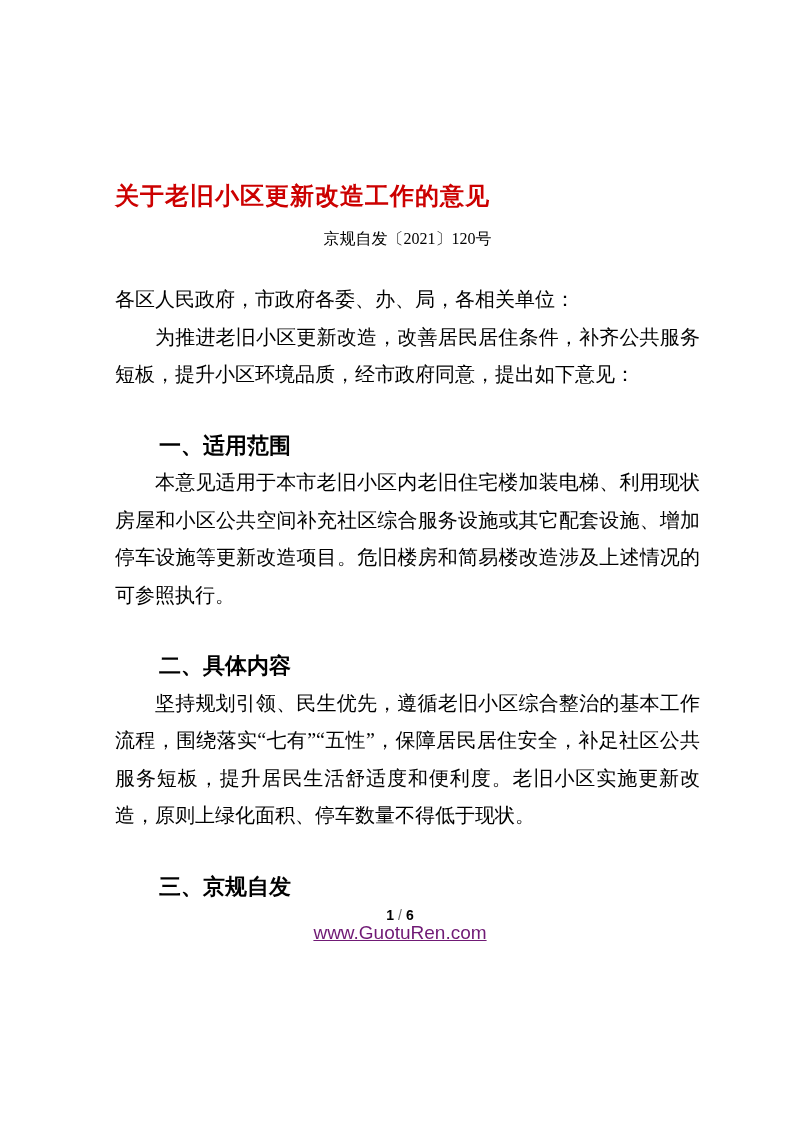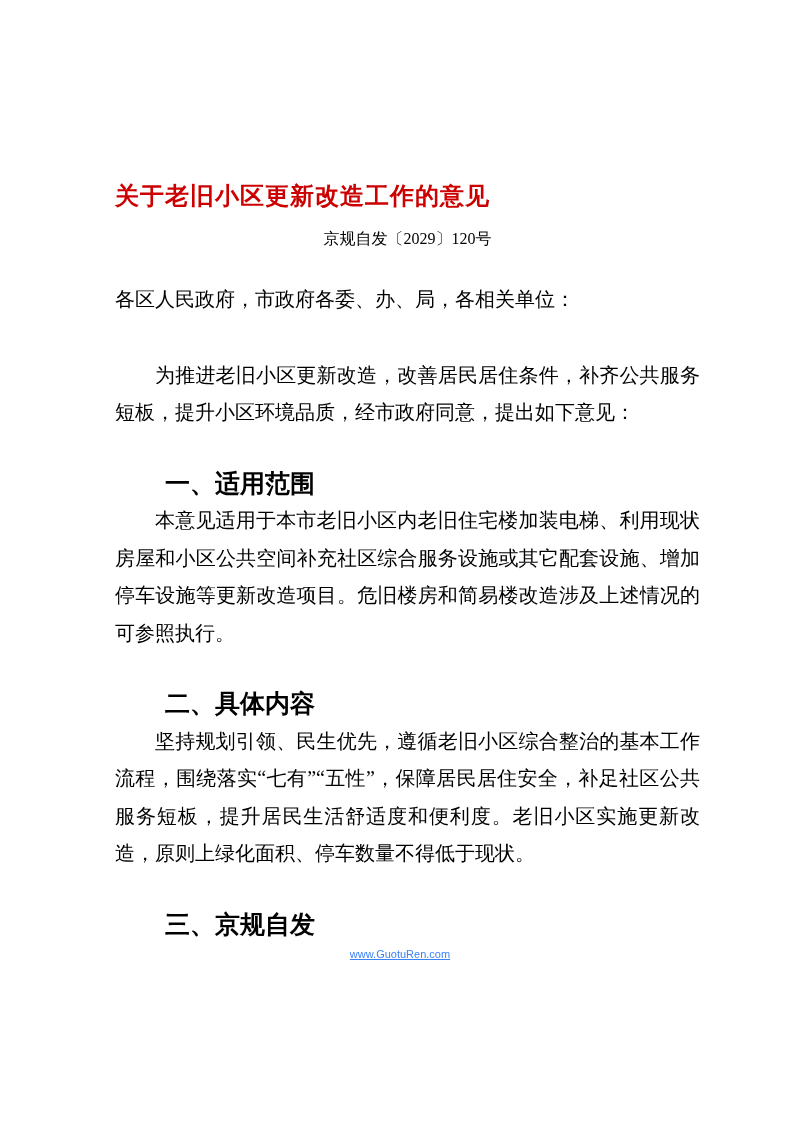--- a/index.html
+++ b/index.html
@@ -44,27 +44,27 @@
   }
 
   .para {
     margin: 0;
     font-size: 20px;
     line-height: 37.5px;
     text-align: justify;
     text-justify: inter-ideograph;
   }
   .indent { text-indent: 2em; }
-  .intro { margin-top: 38px; }
+  .intro { }
 
   .heading {
     margin: 33px 0 0 0;
     font-family: "Liberation Sans", sans-serif;
     font-weight: bold;
-    font-size: 25px;
+    font-size: 22px;
     line-height: 37.5px;
     text-indent: 2em;
     color: #000000;
   }
 
   .subheading {
     margin: 0;
     font-size: 20px;
     line-height: 37.5px;
     text-indent: 2em;
@@ -85,47 +85,50 @@
   }
   .pn-sep {
     font-weight: normal;
     color: #666666;
     margin: 0 4px;
   }
 
   .site-link {
     display: inline-block;
     font-family: "Liberation Sans", sans-serif;
-    font-size: 11px;
+    font-size: 19px;
     line-height: 17px;
-    color: #3b82f6;
+    color: #701a75;
     text-decoration: underline;
     cursor: pointer;
   }
 </style>
 </head>
 <body>
 
 <div class="page">
   <div class="content">
 
     <h1 class="title">关于老旧小区更新改造工作的意见</h1>
 
-    <p class="doc-number">京规自发〔2029〕120号</p>
+    <p class="doc-number">京规自发〔2021〕120号</p>
 
     <p class="addressee">各区人民政府，市政府各委、办、局，各相关单位：</p>
 
     <p class="para indent intro">为推进老旧小区更新改造，改善居民居住条件，补齐公共服务短板，提升小区环境品质，经市政府同意，提出如下意见：</p>
 
     <h2 class="heading">一、适用范围</h2>
     <p class="para indent">本意见适用于本市老旧小区内老旧住宅楼加装电梯、利用现状房屋和小区公共空间补充社区综合服务设施或其它配套设施、增加停车设施等更新改造项目。危旧楼房和简易楼改造涉及上述情况的可参照执行。</p>
 
     <h2 class="heading">二、具体内容</h2>
     <p class="para indent">坚持规划引领、民生优先，遵循老旧小区综合整治的基本工作流程，围绕落实“七有”“五性”，保障居民居住安全，补足社区公共服务短板，提升居民生活舒适度和便利度。老旧小区实施更新改造，原则上绿化面积、停车数量不得低于现状。</p>
 
     <h2 class="heading">三、京规自发</h2>
 
   </div>
 
   <div class="footer">
+    <div class="page-number">
+      <span class="pn-cur">1</span><span class="pn-sep">/</span><span class="pn-total">6</span>
+    </div>
     <a class="site-link" href="#">www.GuotuRen.com</a>
   </div>
 </div>
 
 </body></html>

